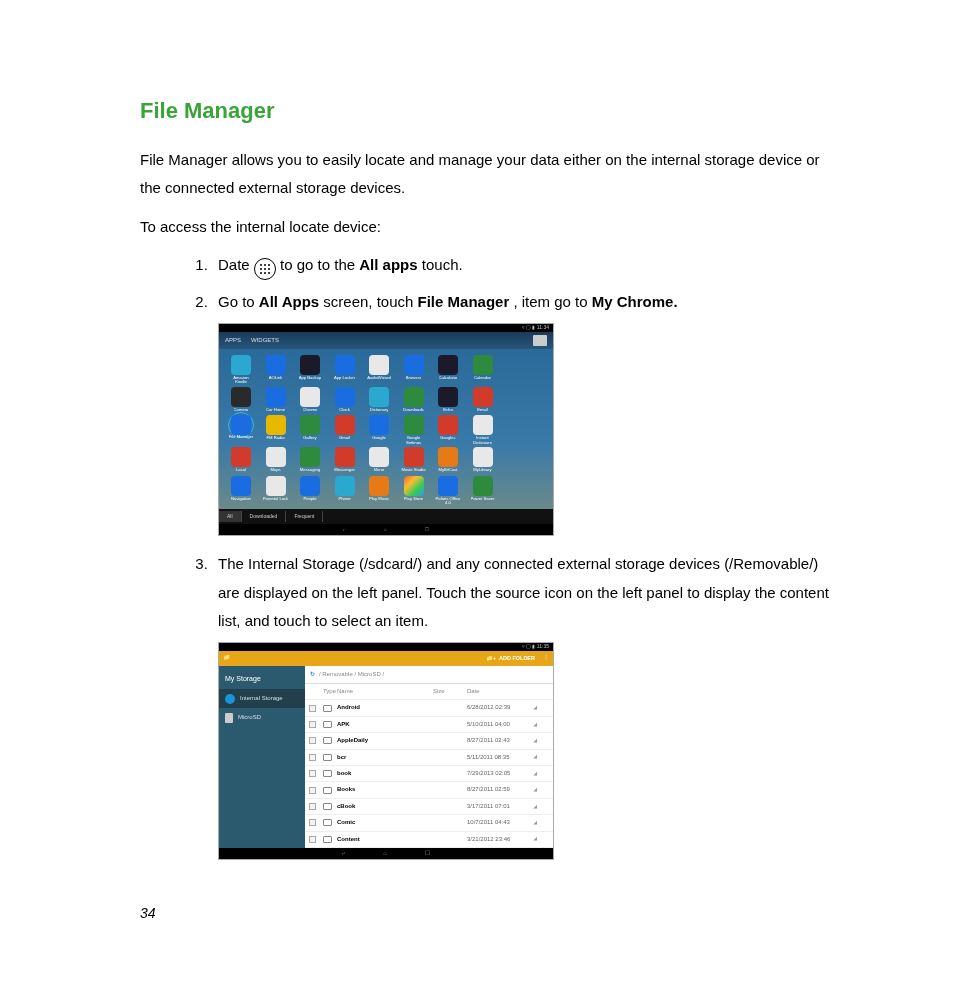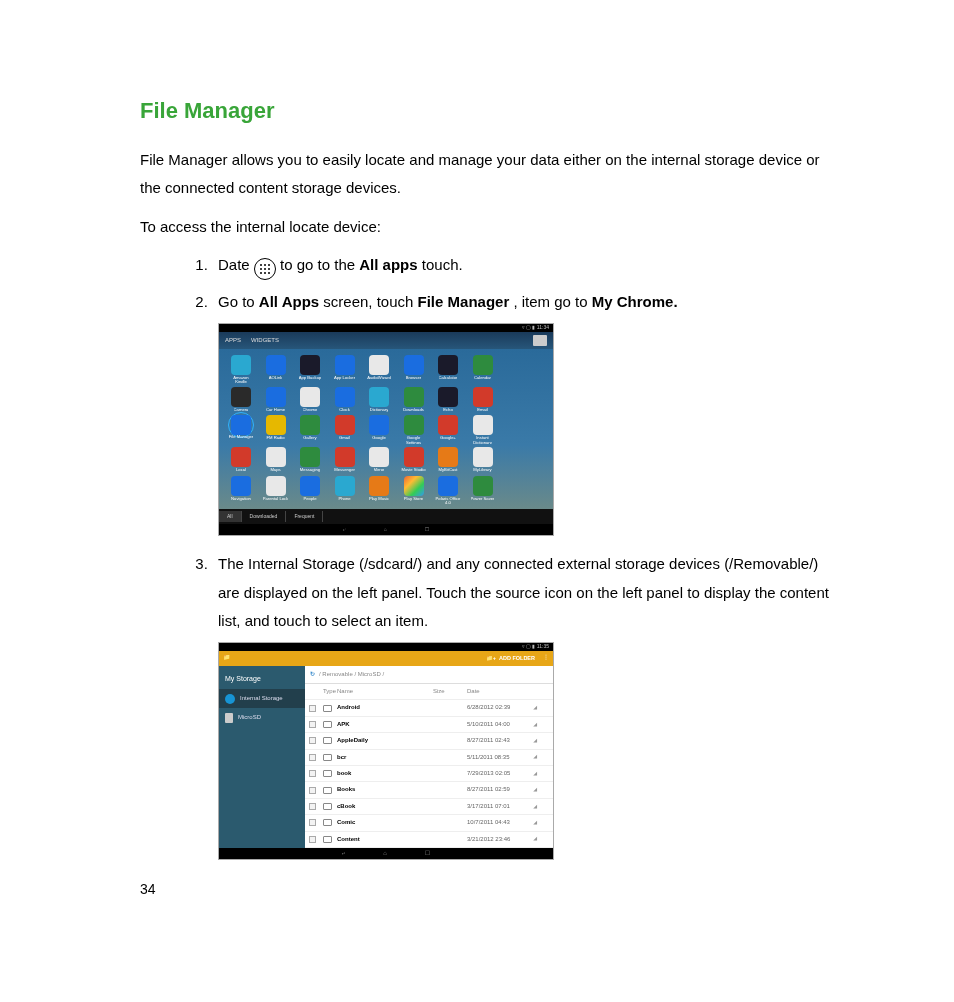--- a/index.html
+++ b/index.html
@@ -224,30 +224,31 @@
   .s2-nav {
     background: #000;
     height: 11px;
     display: flex;
     justify-content: center;
     align-items: center;
     gap: 38px;
     color: #888;
   }
   .page-num {
-    margin-top: 16px;
+    margin-top: 40px;
     font-size: 14px;
+    font-style: italic;
   }
 </style>
 </head>
 <body>
 
 <h2 class="title">File Manager</h2>
 
-<p class="para">File Manager allows you to easily locate and manage your data either on the internal storage device or the connected content storage devices.</p>
+<p class="para">File Manager allows you to easily locate and manage your data either on the internal storage device or the connected external storage devices.</p>
 
 <p class="para">To access the internal locate device:</p>
 
 <ol>
   <li>
     <span>Date </span>
     <span class="apps-icon">
       <svg viewBox="0 0 12 12">
         <circle cx="2" cy="2" r="1"></circle>
           <circle cx="6" cy="2" r="1"></circle>

